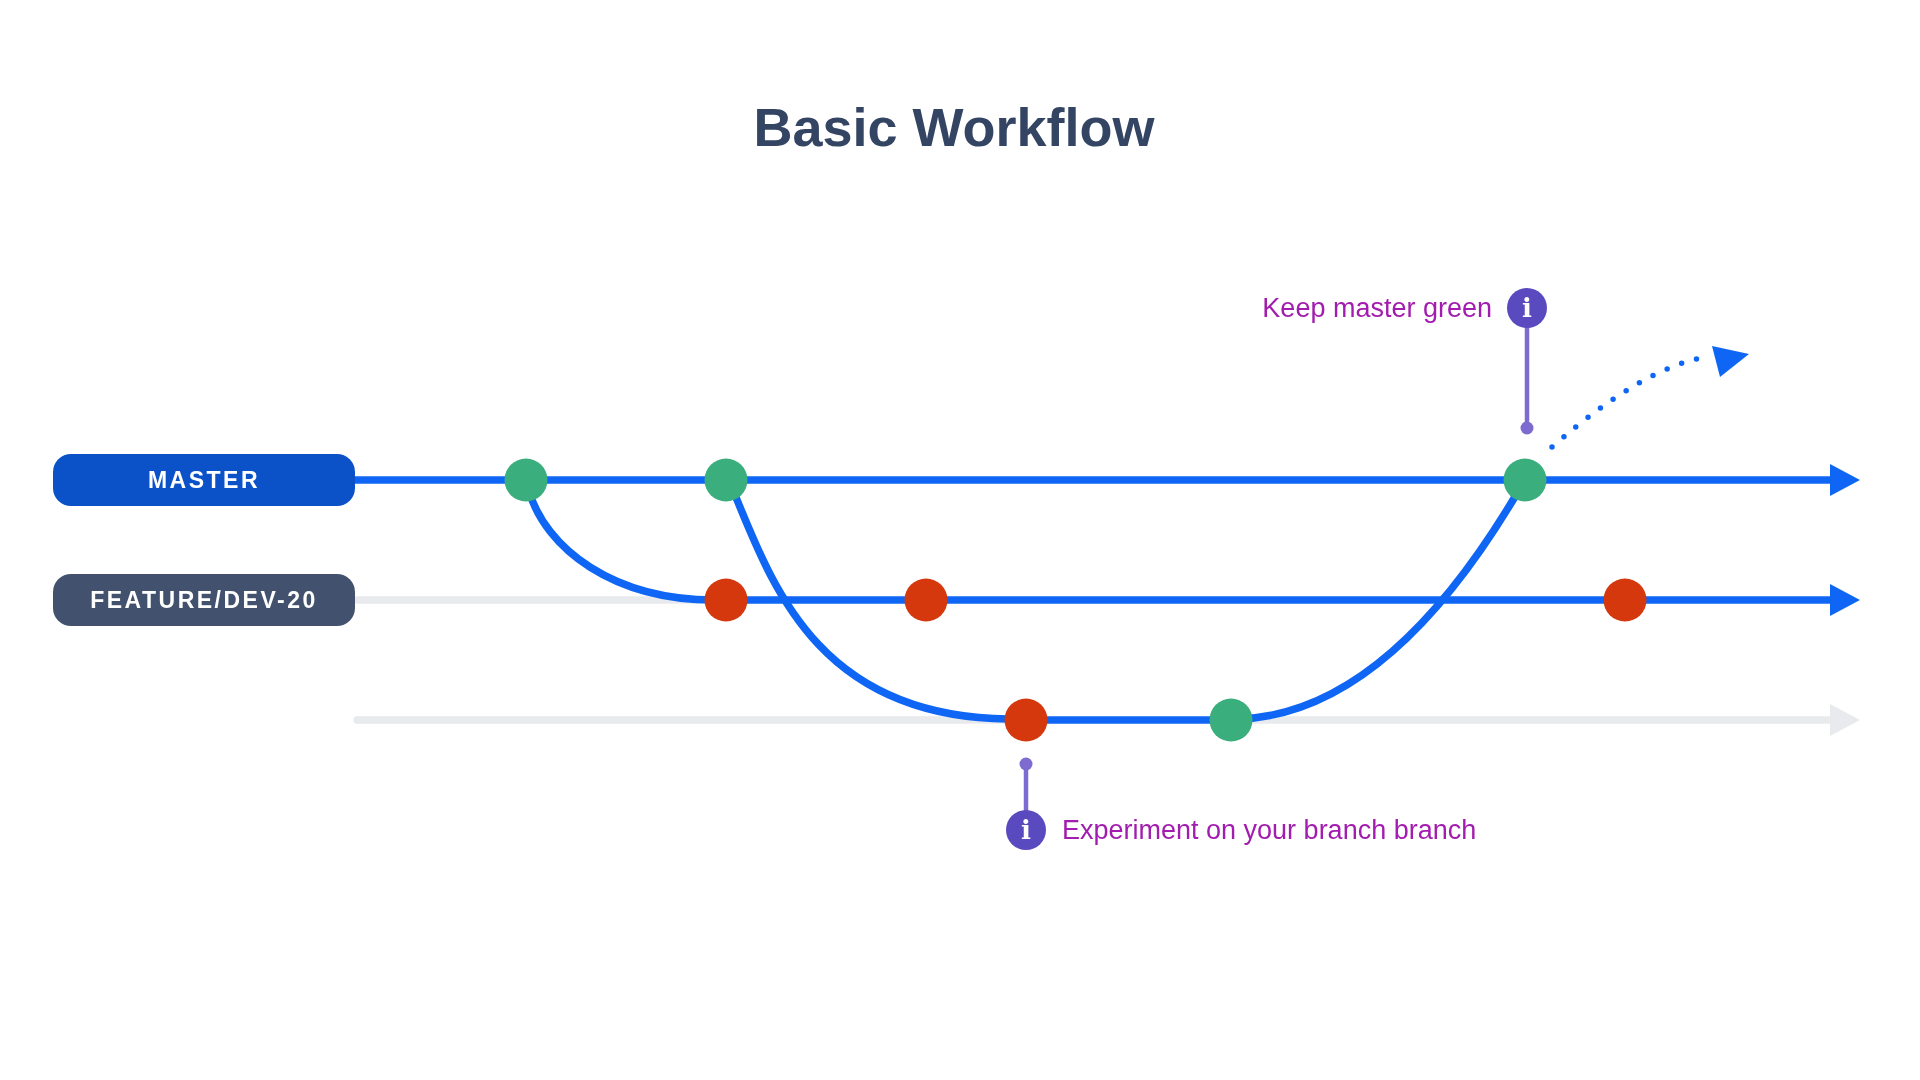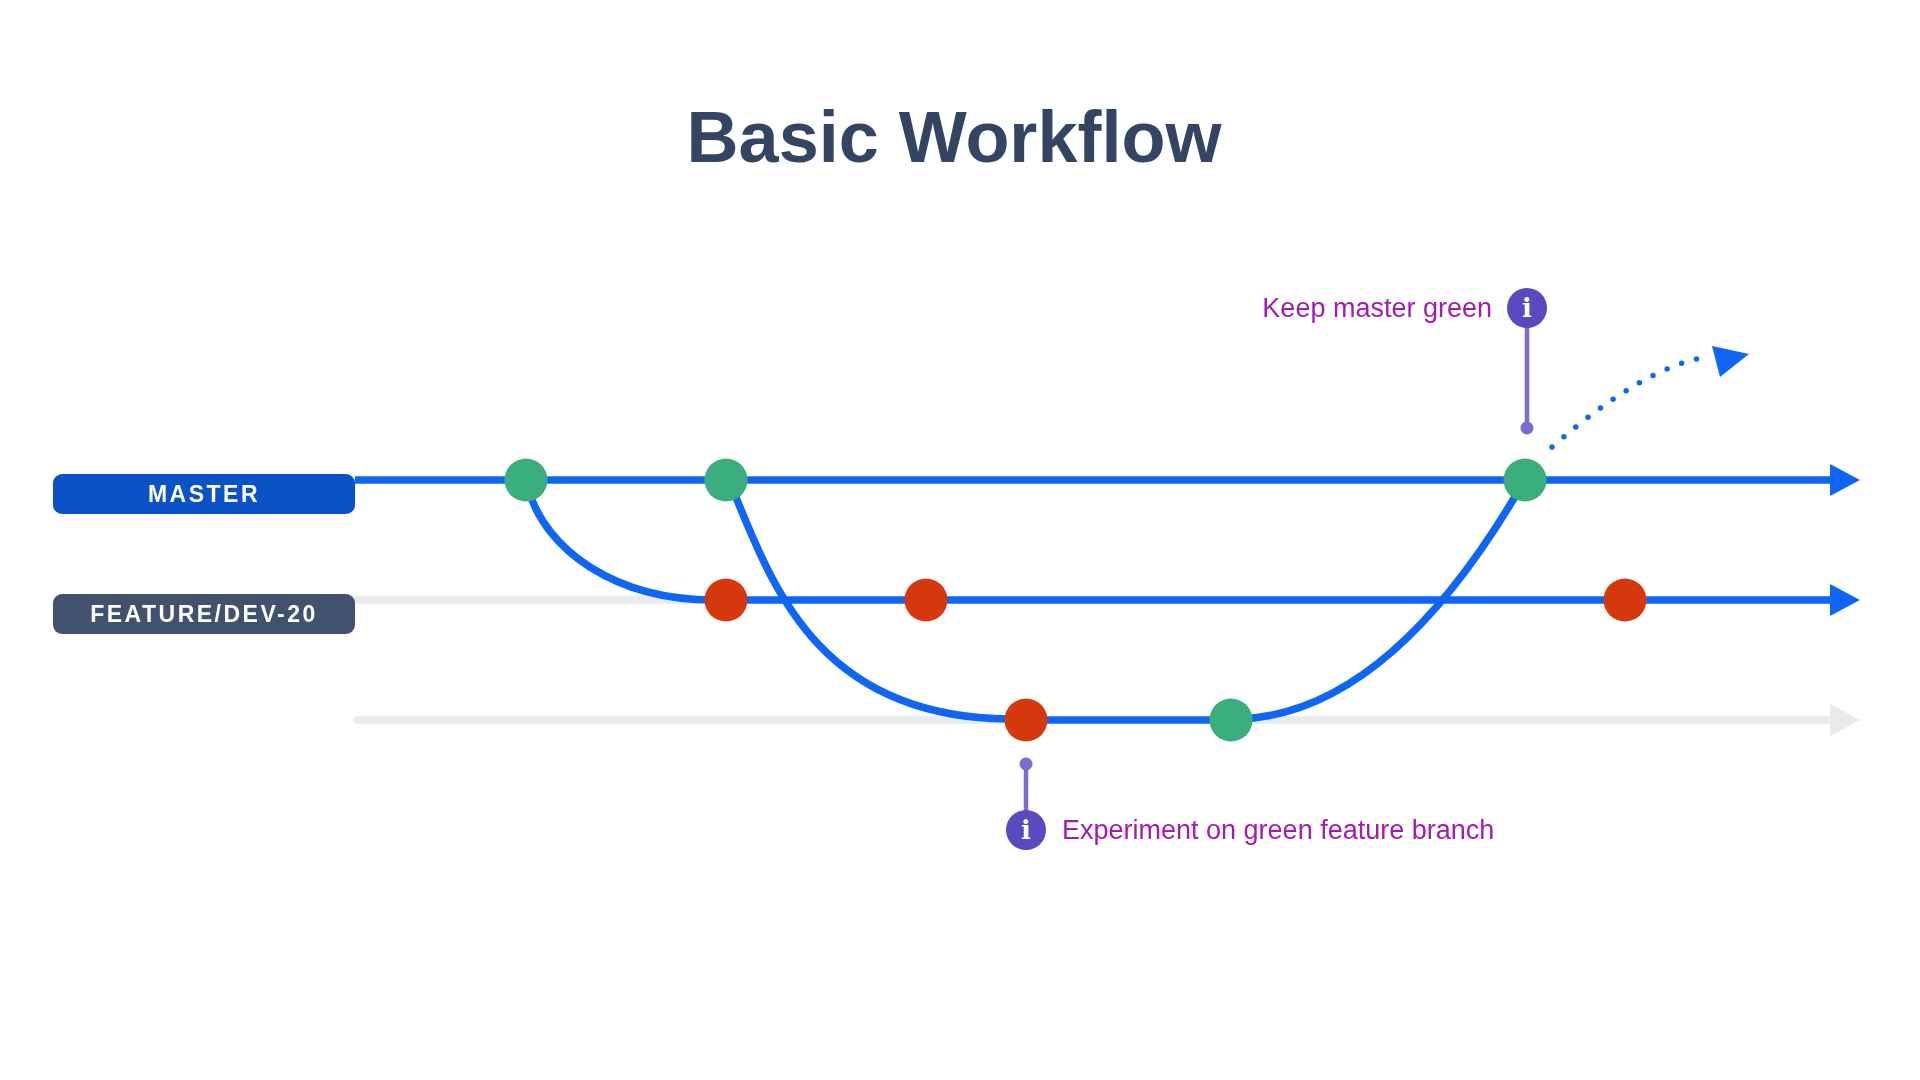--- a/index.html
+++ b/index.html
@@ -1,23 +1,23 @@
 <!DOCTYPE html>
 <html><head>
 <meta charset="utf-8">
 <style>
   html,body{margin:0;padding:0;background:#ffffff;}
   .stage{position:relative;width:1920px;height:1080px;background:#ffffff;overflow:hidden;
          font-family:"Liberation Sans", sans-serif;}
   .title{position:absolute;left:0;top:96px;width:1908px;text-align:center;
-         font-size:72px;font-weight:700;color:#344563;letter-spacing:0px;}
+         font-size:54px;font-weight:700;color:#344563;letter-spacing:0px;}
   svg.diagram{position:absolute;left:0;top:0;}
-  .branch-label{position:absolute;left:53px;width:302px;height:40px;border-radius:9px;
+  .branch-label{position:absolute;left:53px;width:302px;height:52px;border-radius:18px;
         color:#ffffff;font-weight:700;font-size:23px;letter-spacing:2.5px;
-        display:flex;align-items:center;justify-content:center;z-index:3;margin-top:20px;}
+        display:flex;align-items:center;justify-content:center;z-index:3;}
   .label-master{top:454px;background:#0B51C8;}
   .label-dev30{top:574px;background:#42526E;}
   .label-dev45{top:694px;background:#42526E;}
   .annot{position:absolute;color:#a21caf;font-size:27px;font-weight:500;line-height:36px;z-index:3;}
   .annot-keep{left:1192px;top:290px;width:300px;text-align:right;}
   .annot-exp{left:1062px;top:812px;width:520px;text-align:left;}
   .info-badge{position:absolute;width:40px;height:40px;border-radius:50%;background:#5A4ABF;
         color:#ffffff;display:flex;align-items:center;justify-content:center;z-index:4;
         font-family:"DejaVu Serif", serif;font-size:26px;font-weight:700;font-style:normal;}
   .badge-top{left:1507px;top:288px;}
@@ -69,15 +69,15 @@
       </g>
   </svg>
 
   <div class="branch-label label-master">MASTER</div>
   <div class="branch-label label-dev30">FEATURE/DEV-20</div>
 
   <div class="annot annot-keep">Keep master green</div>
   <div class="info-badge badge-top">i</div>
 
   <div class="info-badge badge-bottom">i</div>
-  <div class="annot annot-exp">Experiment on green feature branch</div>
+  <div class="annot annot-exp">Experiment on your branch branch</div>
 
 </div>
 
 </body></html>

